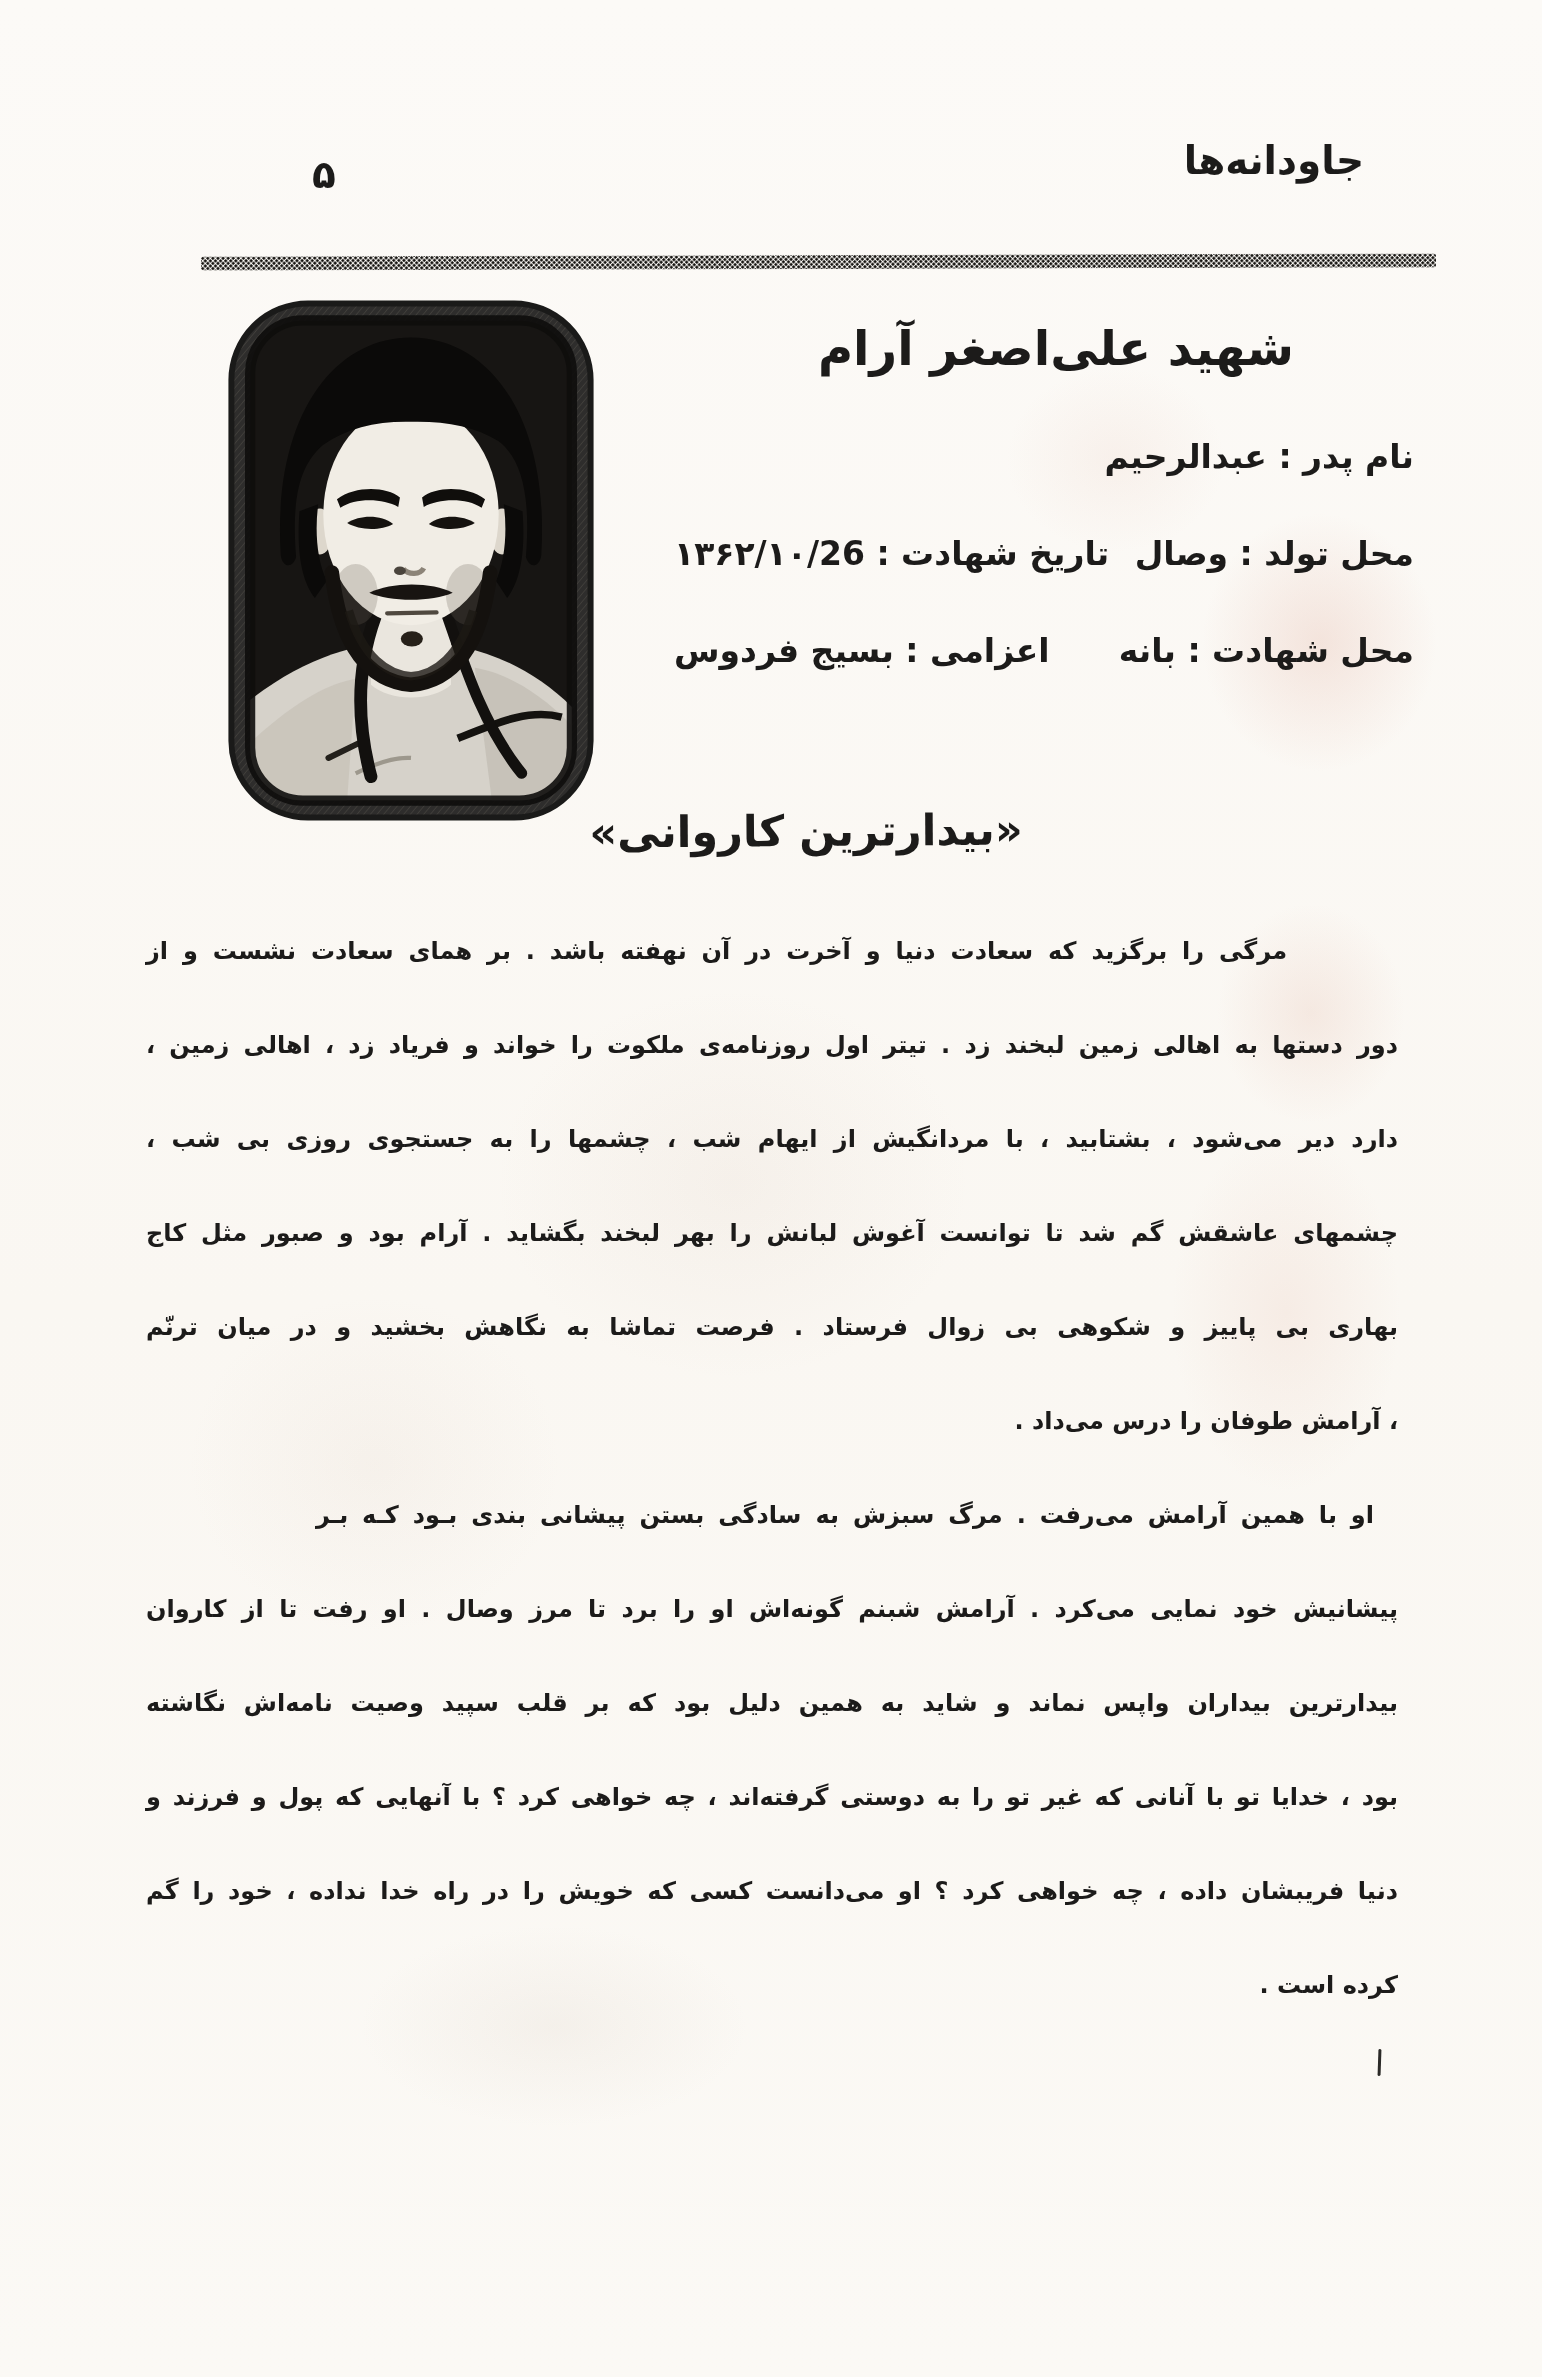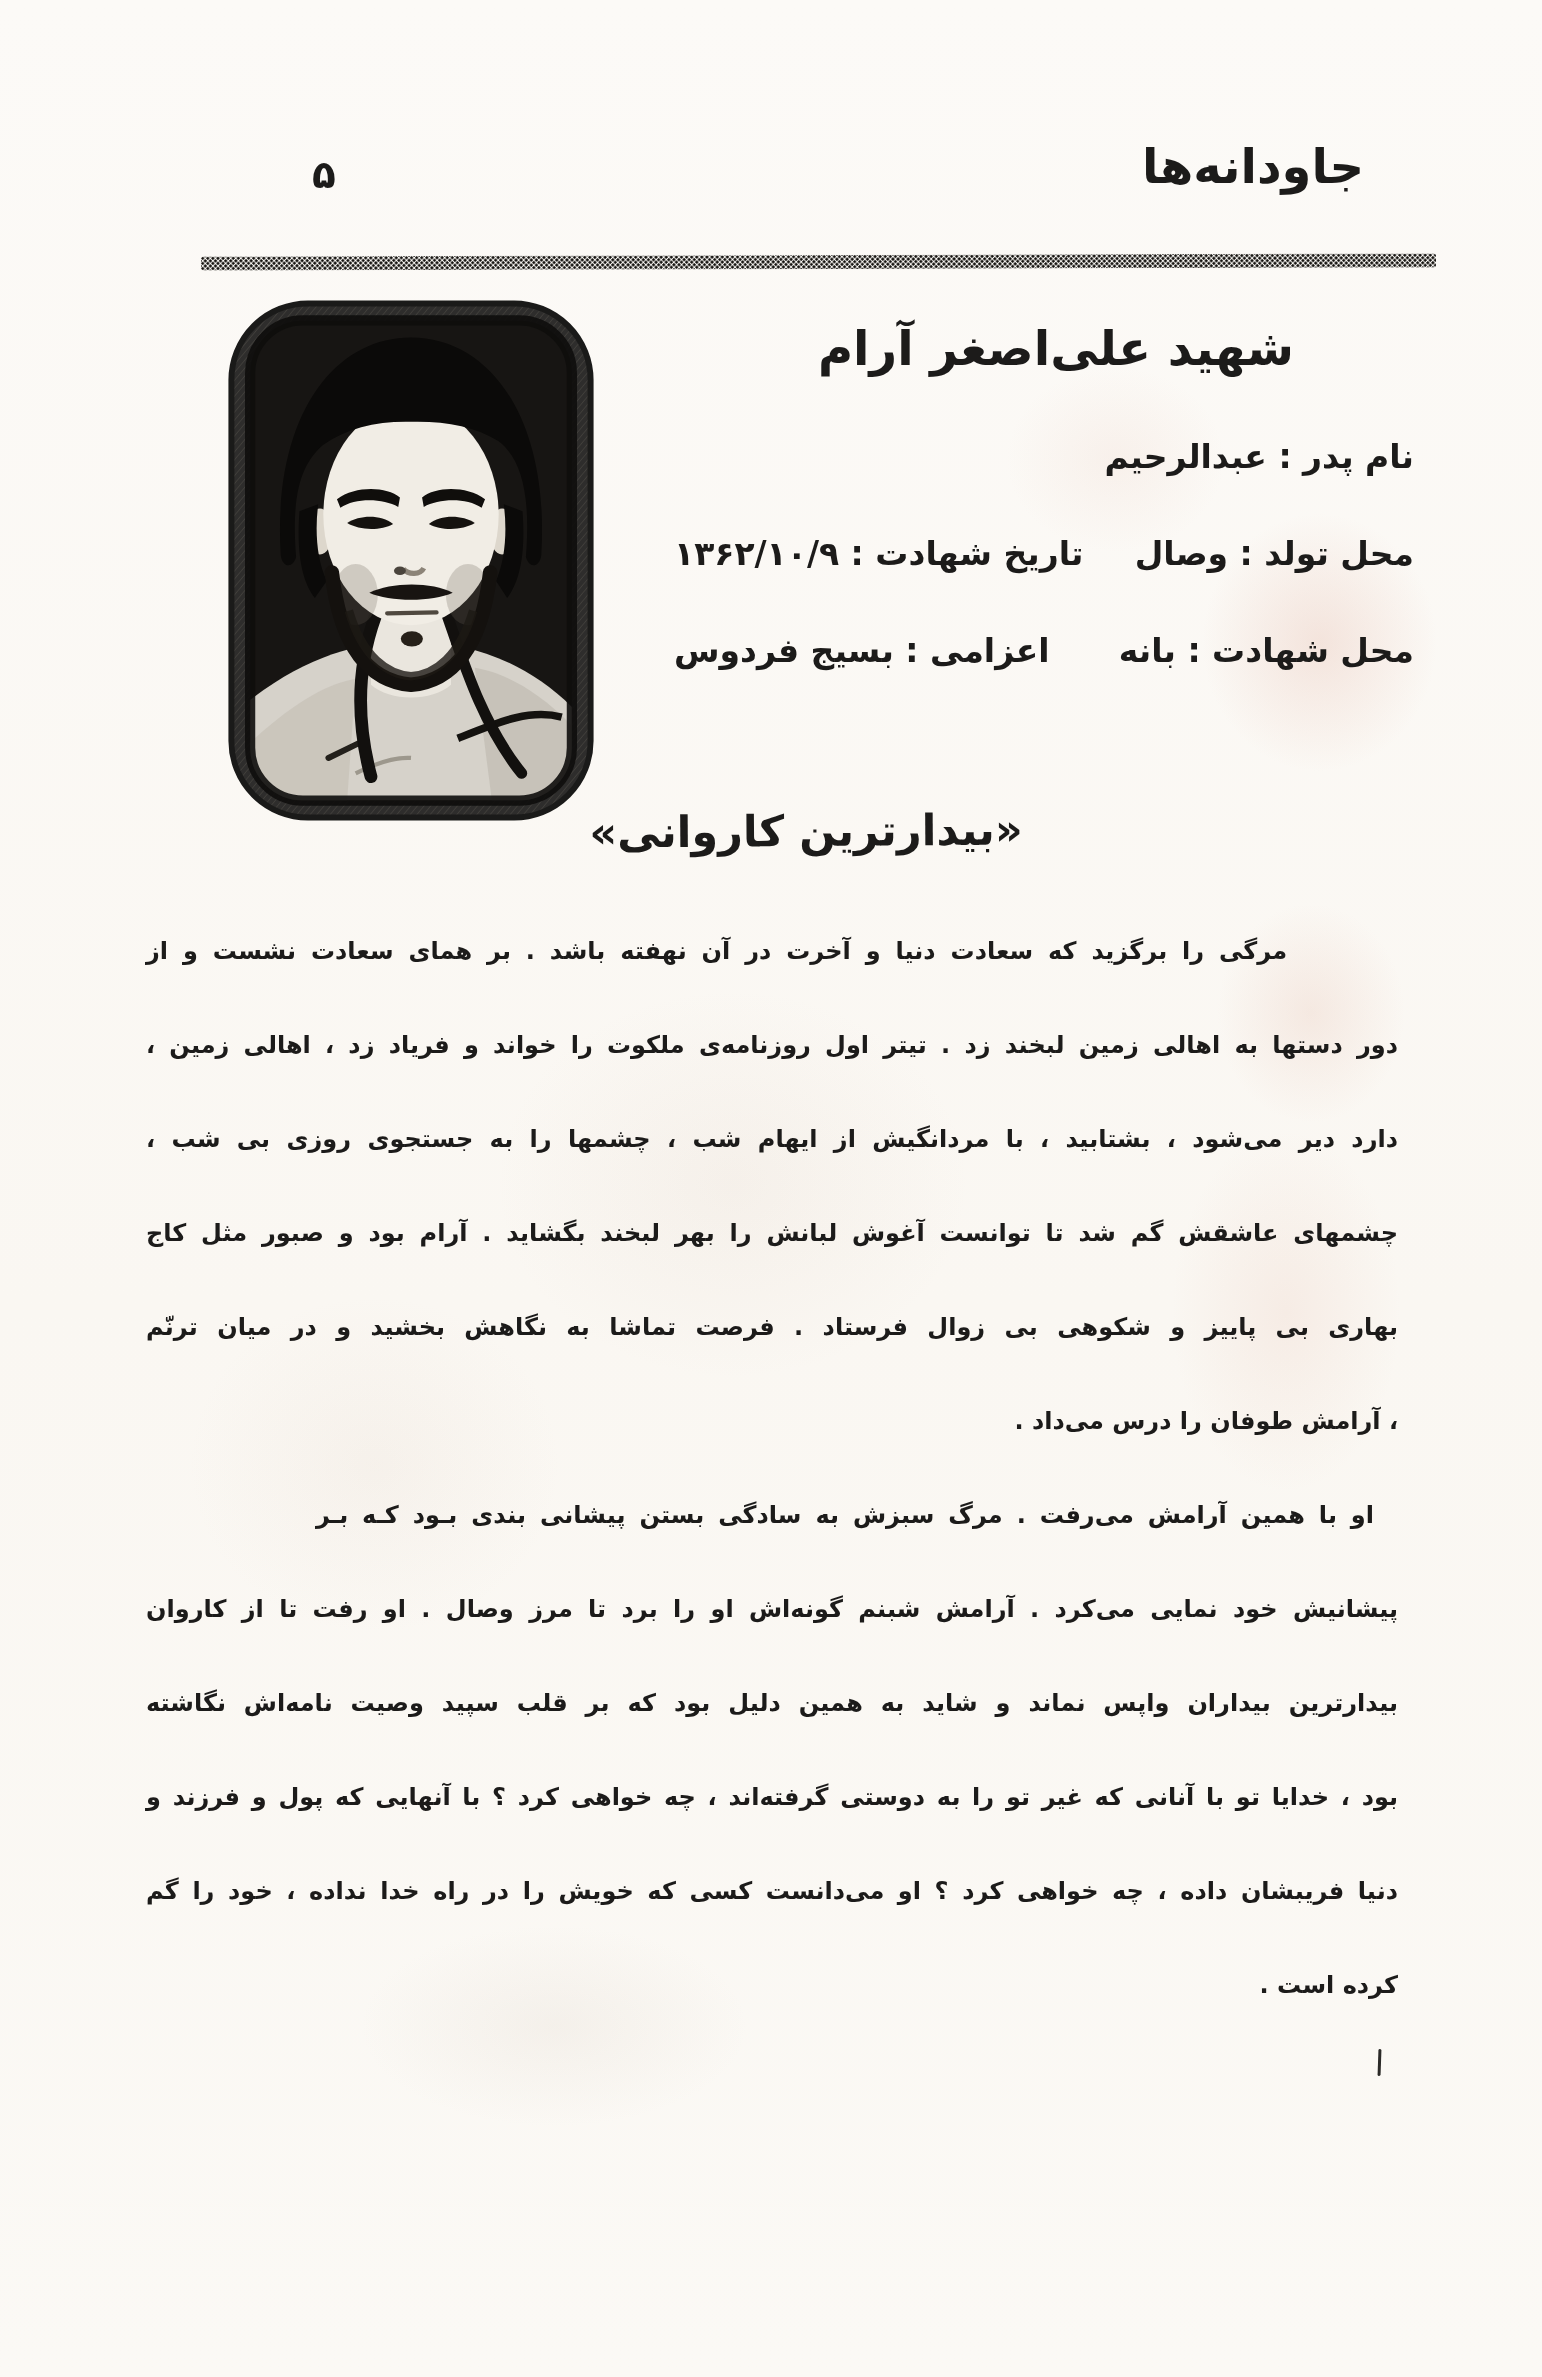--- a/index.html
+++ b/index.html
@@ -8,21 +8,21 @@
     width:1543px;height:2377px;
     margin:0 auto;
     background:linear-gradient(180deg,#fcfaf7 0%,#faf7f2 55%,#fbf9f5 100%);
     font-family:"DejaVu Sans",sans-serif;
     color:#1c1b1a;
     direction:rtl;
     overflow:hidden;
   }
   .hdr-title{
     position:absolute;top:138px;right:179px;
-    font-size:48px;font-weight:bold;letter-spacing:0;
+    font-size:39px;font-weight:bold;letter-spacing:0;
   }
   .page-num{
     position:absolute;top:152px;left:312px;
     font-size:39px;font-weight:bold;
   }
   .rule{
     position:absolute;top:255px;left:201px;width:1235px;height:13.6px;
     background-image:
       radial-gradient(circle at 1.7px 1.7px,#14120f 1.2px,rgba(0,0,0,0) 1.7px),
       radial-gradient(circle at 1.7px 1.7px,#14120f 1.2px,rgba(0,0,0,0) 1.7px);
@@ -149,21 +149,21 @@
   </div>
 
   <div class="m-title">شهید علی‌اصغر آرام</div>
 
   <div class="info">
     <div class="info-row">
       <span>نام پدر : عبدالرحیم</span>
     </div>
     <div class="info-row">
       <span>محل تولد : وصال</span>
-      <span>تاریخ شهادت : ۱۳۶۲/۱۰/۹</span>
+      <span>تاریخ شهادت : ۱۳۶۲/۱۰/26</span>
     </div>
     <div class="info-row">
       <span>محل شهادت : بانه</span>
       <span>اعزامی : بسیج فردوس</span>
     </div>
   </div>
 
   <div class="heading">«بیدارترین کاروانی»</div>
 
   <div class="body-text">

